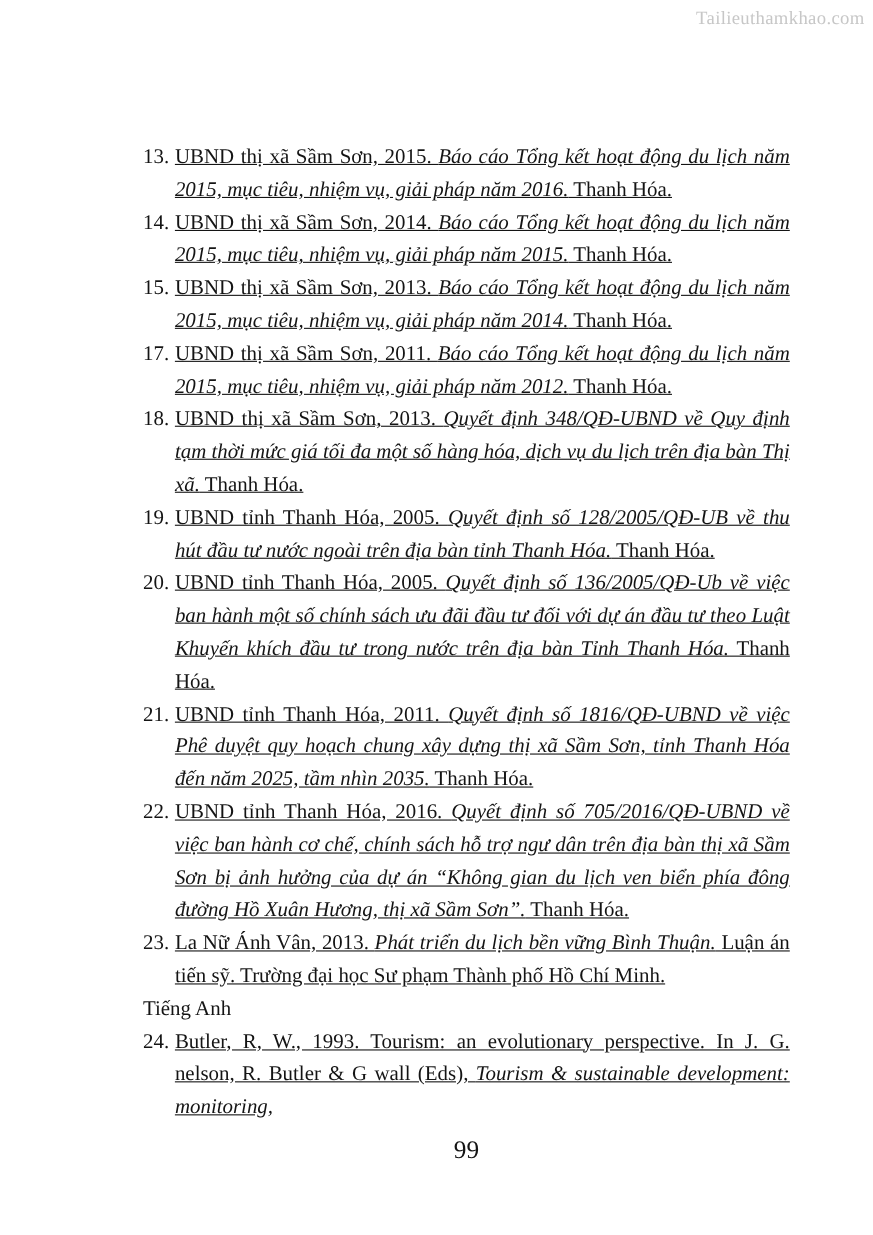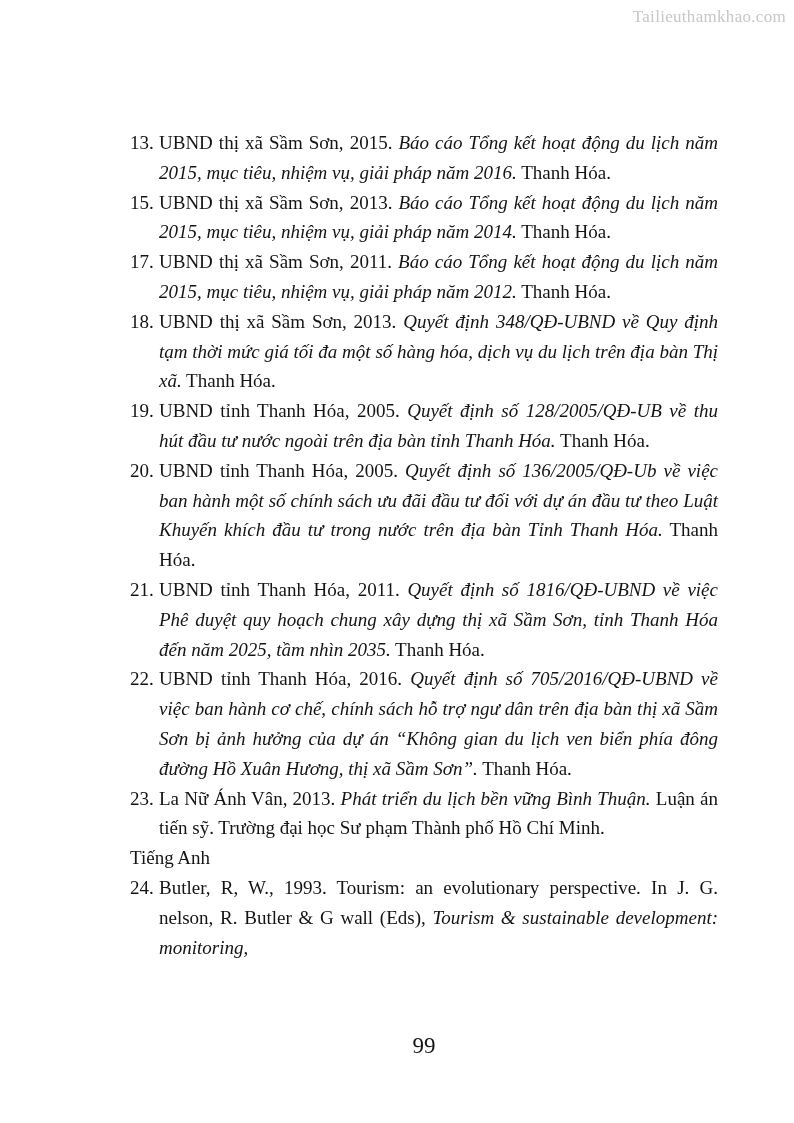--- a/index.html
+++ b/index.html
@@ -29,20 +29,21 @@
     top: 128px;
     width: 588px;
     font-size: 19px;
     line-height: 29.8px;
     text-align: justify;
   }
   ol.ref-list {
     list-style: none;
     margin: 0;
     padding: 0;
+    text-decoration: underline;
   }
   li.ref {
     position: relative;
     padding-left: 29px;
   }
   .ref-num {
     position: absolute;
     left: 0;
     top: 0;
   }
@@ -72,20 +73,23 @@
 
   <div class="watermark">Tailieuthamkhao.com</div>
 
   <main class="content">
 
     <ol class="ref-list">
       <li class="ref">
         <span class="ref-num">13.</span><span>UBND thị xã Sầm Sơn, 2015. </span><span class="ref-title">Báo cáo Tổng kết hoạt động du lịch năm 2015, mục tiêu, nhiệm vụ, giải pháp năm 2016.</span><span> Thanh Hóa.</span>
       </li>
       <li class="ref">
+        <span class="ref-num">14.</span><span>UBND thị xã Sầm Sơn, 2014. </span><span class="ref-title">Báo cáo Tổng kết hoạt động du lịch năm 2015, mục tiêu, nhiệm vụ, giải pháp năm 2015.</span><span> Thanh Hóa.</span>
+      </li>
+      <li class="ref">
         <span class="ref-num">15.</span><span>UBND thị xã Sầm Sơn, 2013. </span><span class="ref-title">Báo cáo Tổng kết hoạt động du lịch năm 2015, mục tiêu, nhiệm vụ, giải pháp năm 2014.</span><span> Thanh Hóa.</span>
       </li>
       <li class="ref">
         <span class="ref-num">17.</span><span>UBND thị xã Sầm Sơn, 2011. </span><span class="ref-title">Báo cáo Tổng kết hoạt động du lịch năm 2015, mục tiêu, nhiệm vụ, giải pháp năm 2012.</span><span> Thanh Hóa.</span>
       </li>
       <li class="ref">
         <span class="ref-num">18.</span><span>UBND thị xã Sầm Sơn, 2013. </span><span class="ref-title">Quyết định 348/QĐ-UBND về Quy định tạm thời mức giá tối đa một số hàng hóa, dịch vụ du lịch trên địa bàn Thị xã.</span><span> Thanh Hóa.</span>
       </li>
       <li class="ref">
         <span class="ref-num">19.</span><span>UBND tỉnh Thanh Hóa, 2005. </span><span class="ref-title">Quyết định số 128/2005/QĐ-UB về thu hút đầu tư nước ngoài trên địa bàn tỉnh Thanh Hóa.</span><span> Thanh Hóa.</span>

